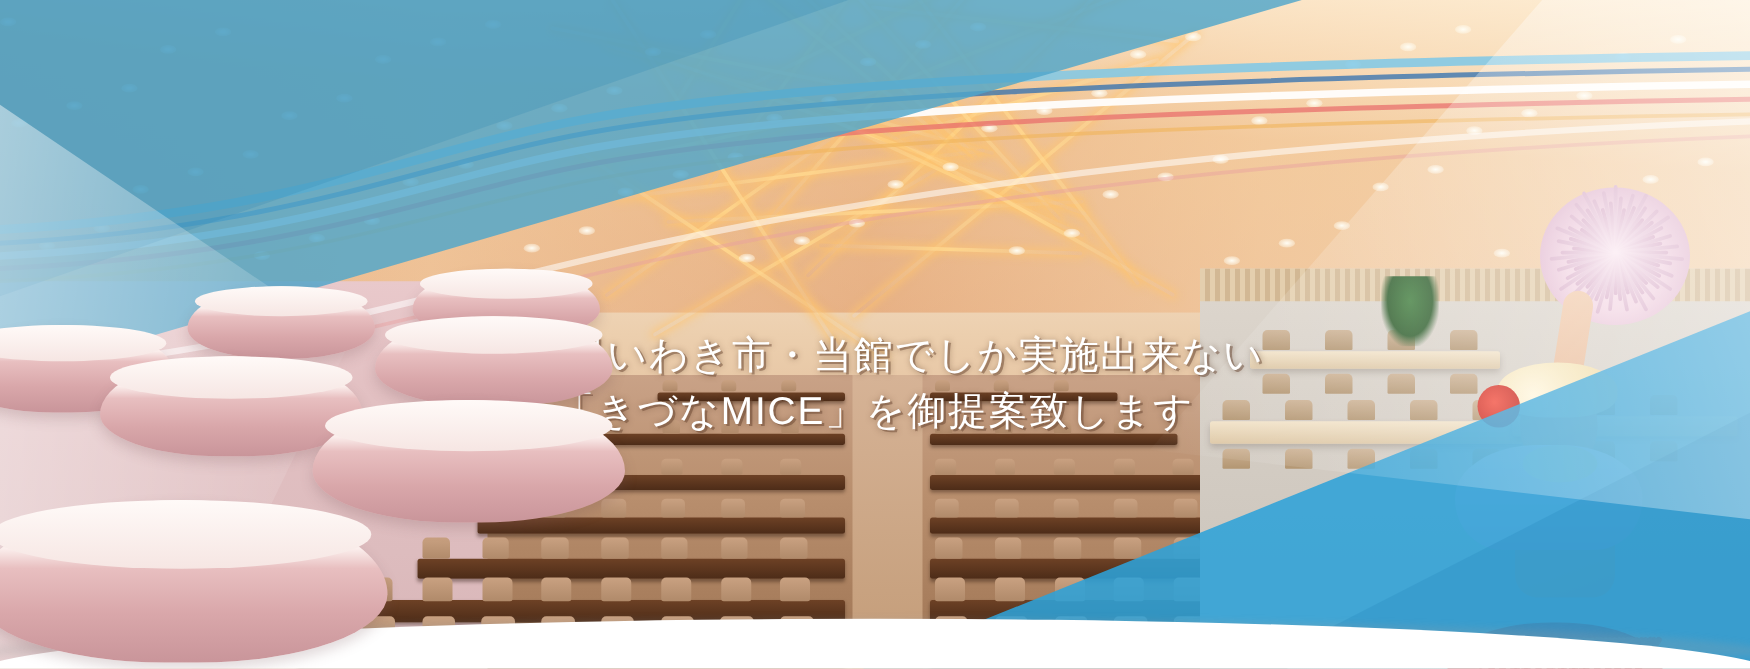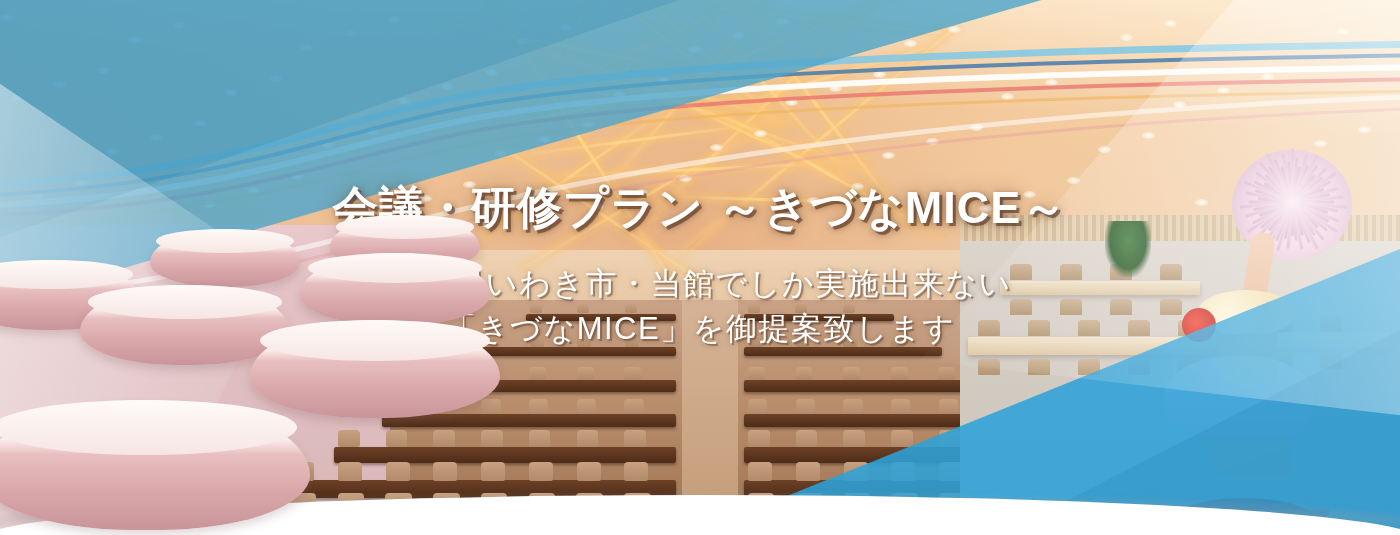--- a/index.html
+++ b/index.html
@@ -624,18 +624,17 @@
   <div class="ov blue-tl2"></div>
   <div class="ov shaft-l"></div>
   <div class="ov blue-br"></div>
   <div class="ov blue-br2"></div>
   <div class="ov shaft-r"></div>
 
   <div class="ov wave-shadow"></div>
   <div class="ov wave"></div>
 
   <div class="copy">
-    <div class="title">会議・研修プラン ～きづなMICE～</div>
     <div class="sub sub1">福島県いわき市・当館でしか実施出来ない</div>
     <div class="sub sub2">「きづなMICE」を御提案致します</div>
   </div>
 
 </div>
 
 </body></html>

